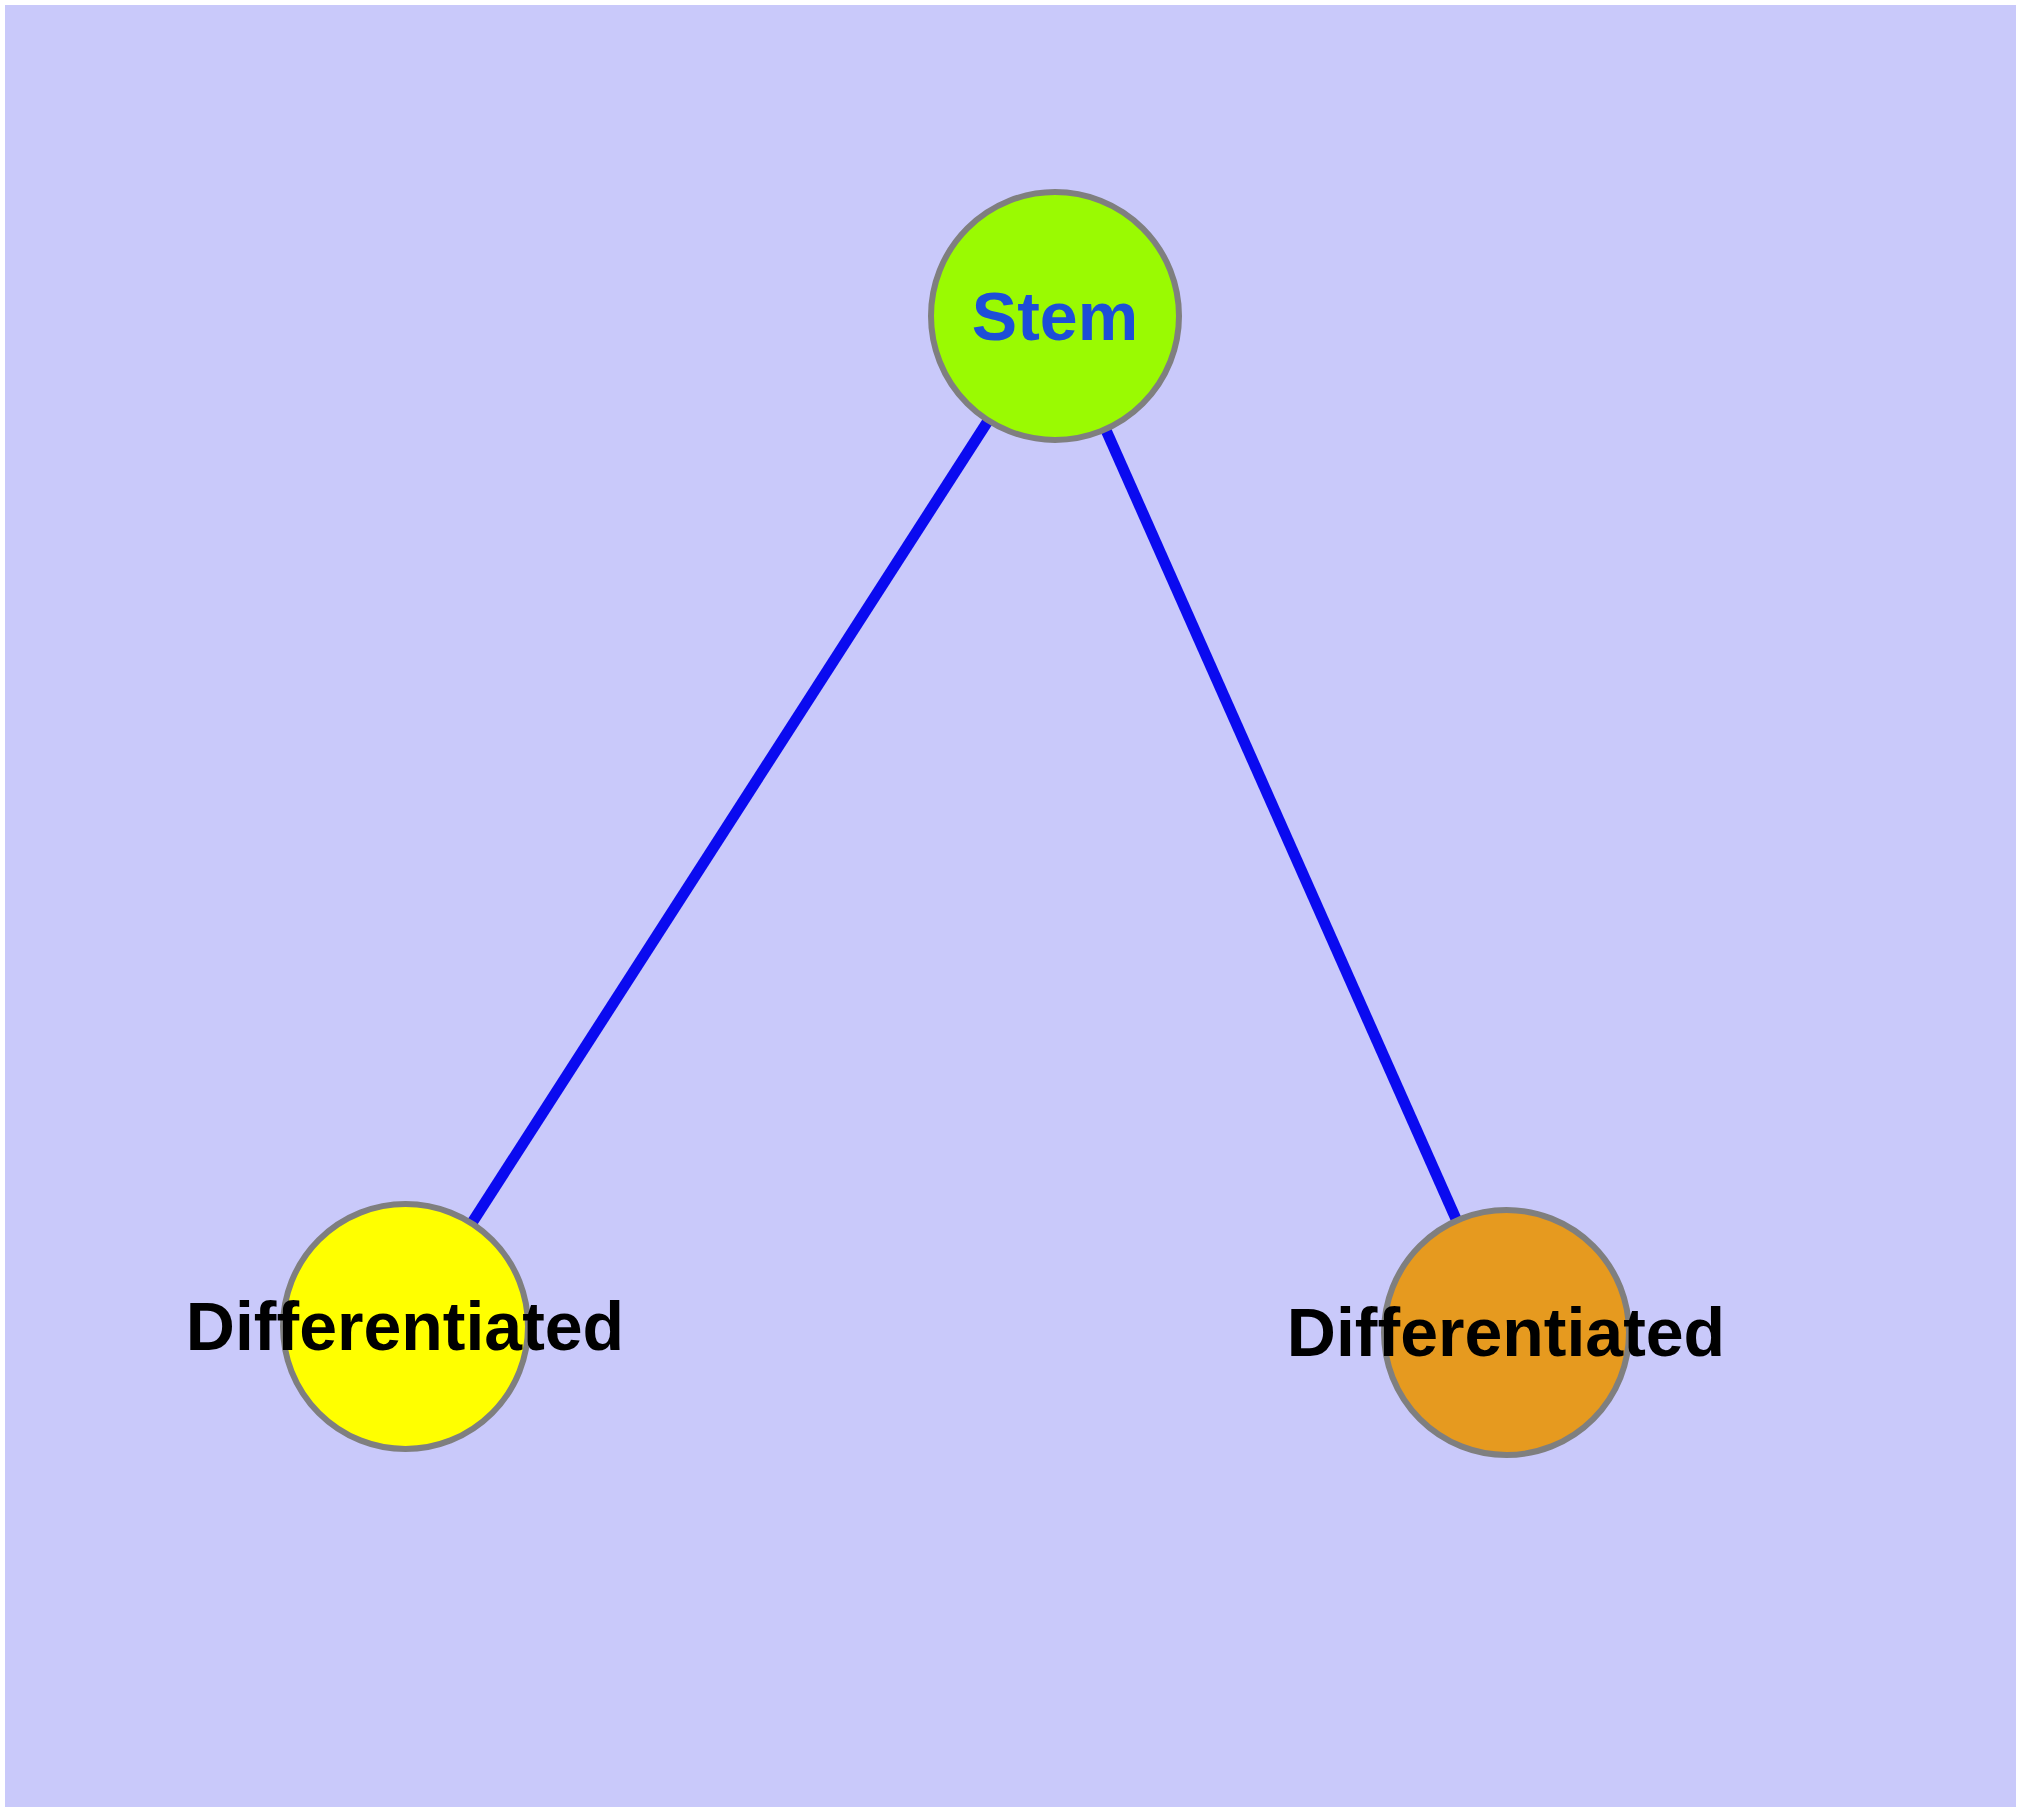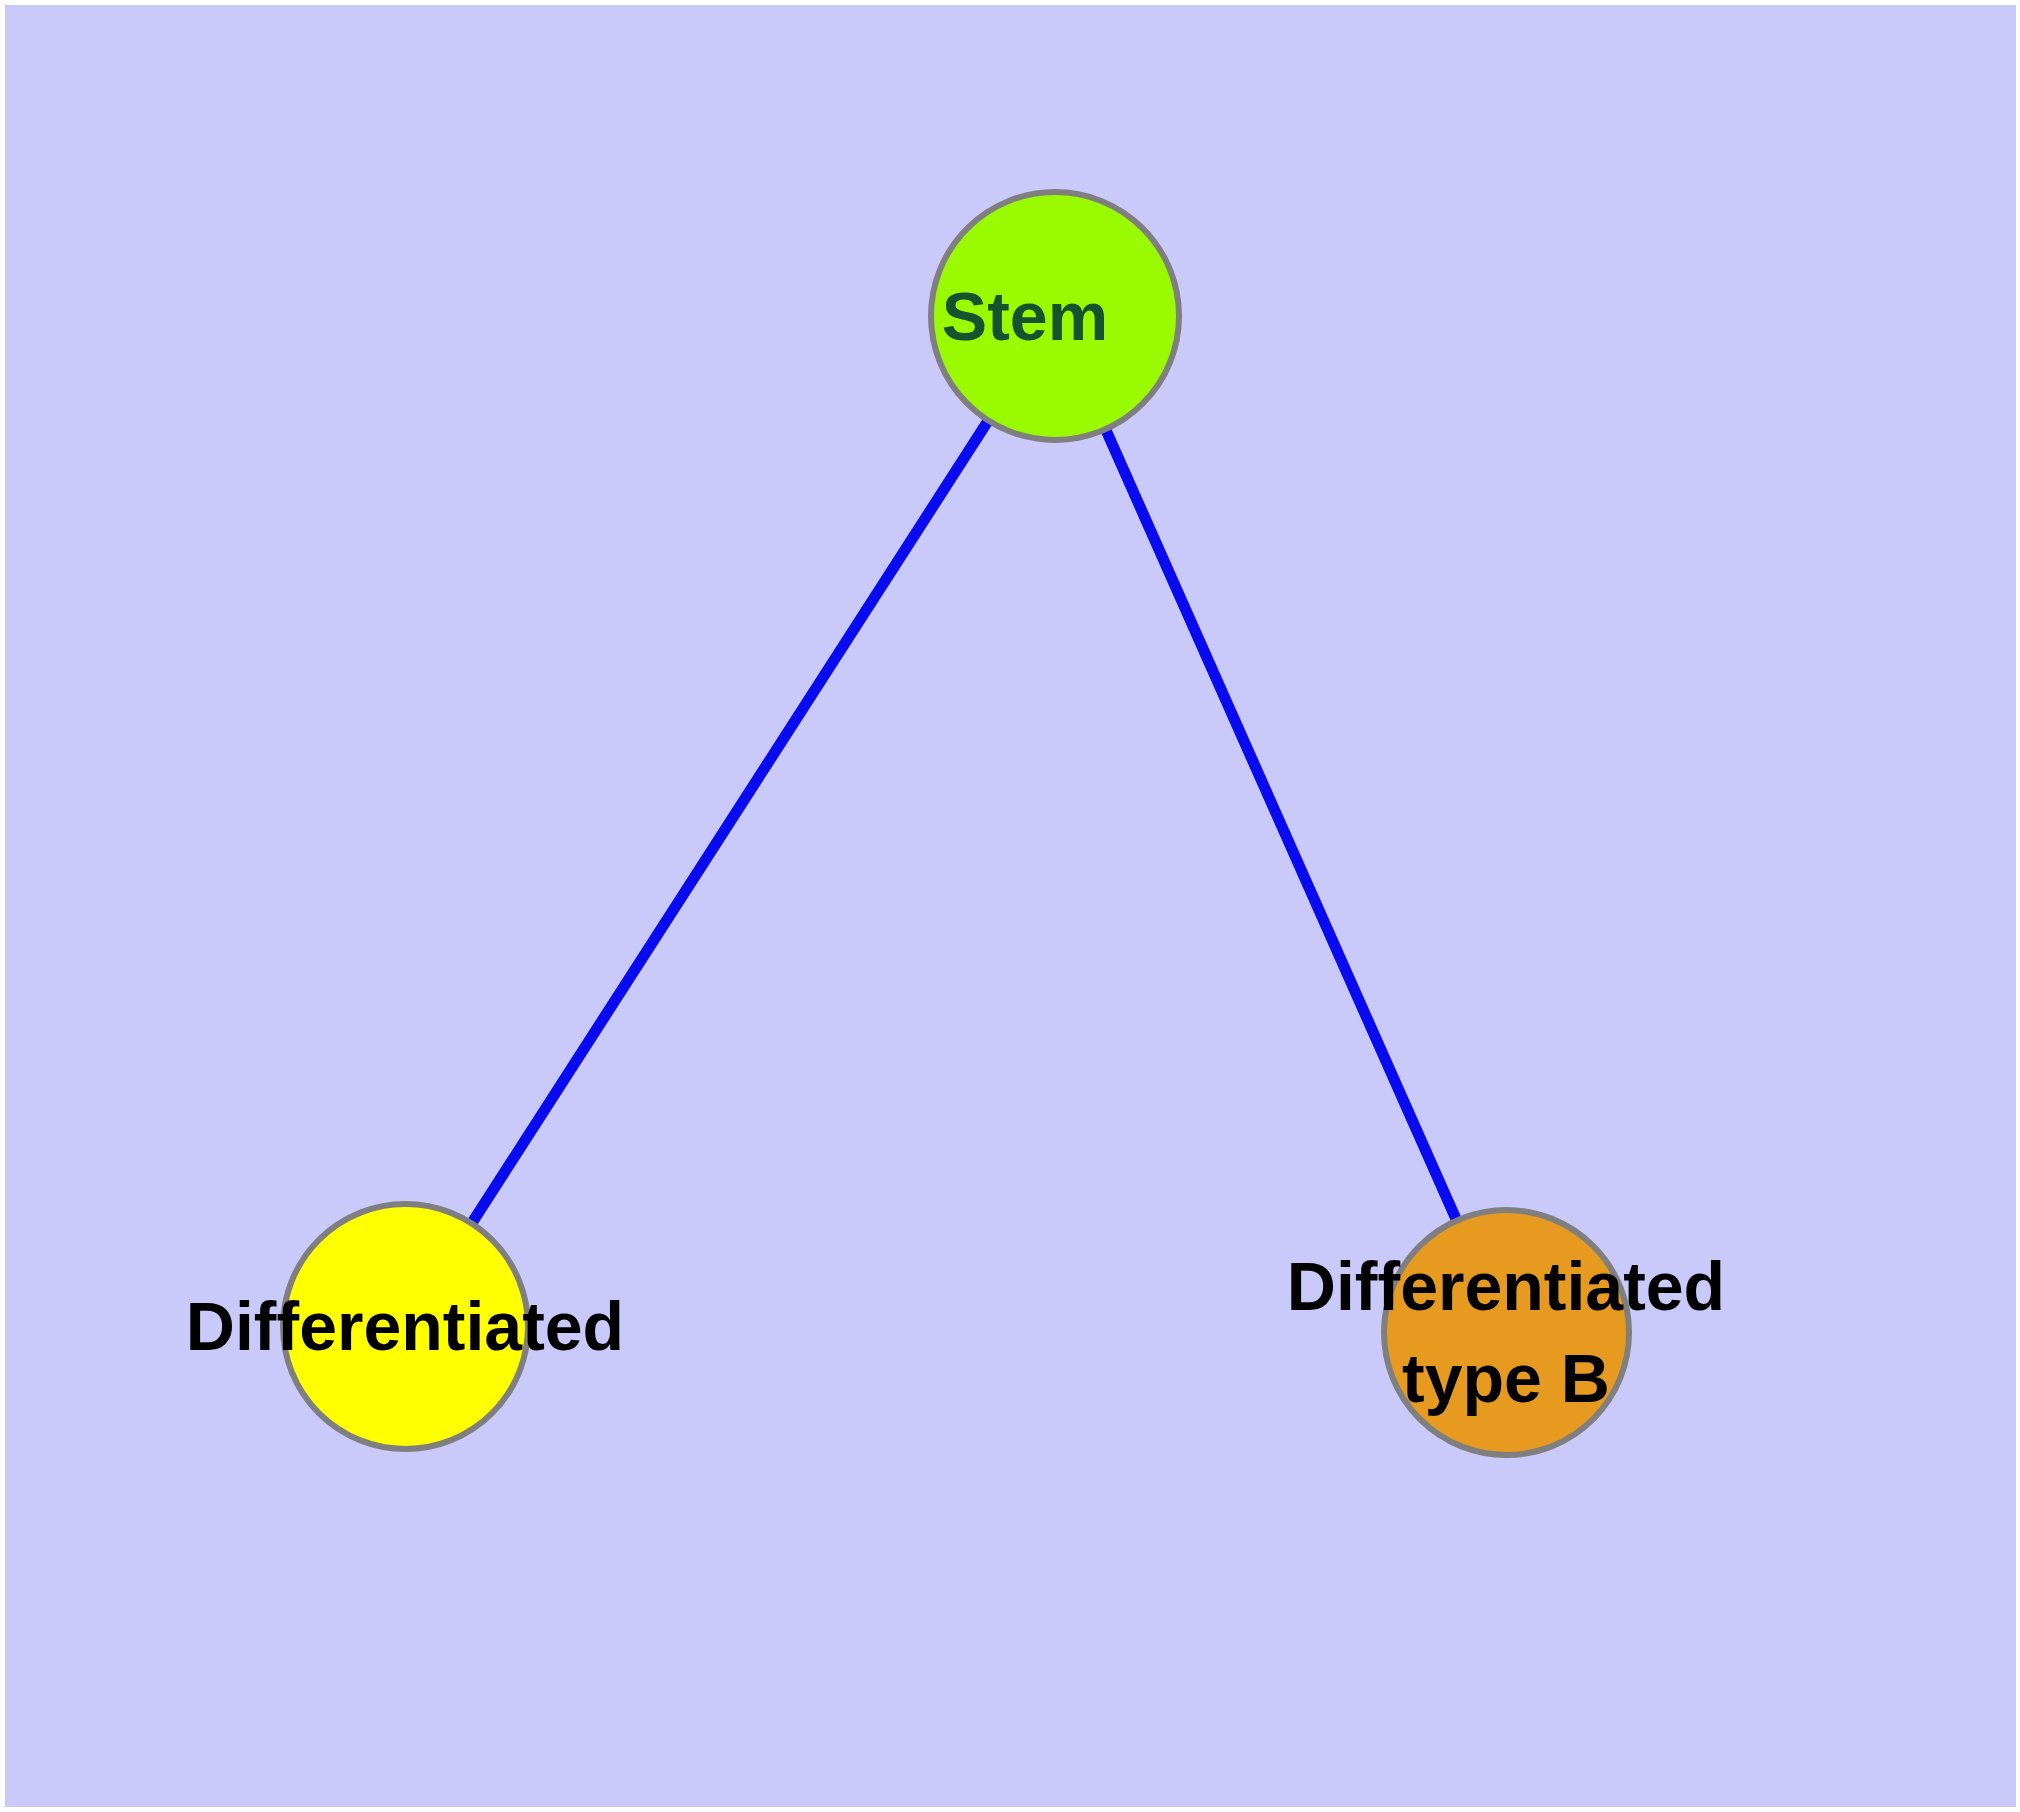--- a/index.html
+++ b/index.html
@@ -49,27 +49,26 @@
 
   <svg class="edges-layer" viewBox="0 0 2384 2138" width="2021" height="1812">
     <line x1="1245" y1="373" x2="478" y2="1565" stroke="#0a0af0" stroke-width="13"></line>
     <line x1="1245" y1="373" x2="1777" y2="1572" stroke="#0a0af0" stroke-width="13"></line>
   </svg>
 
   <div class="node" style="left: 928px; top: 189px; width: 254px; height: 254px; background: rgb(154, 250, 2); border-color: rgb(127, 127, 127);"></div>
   <div class="node" style="left: 280px; top: 1201px; width: 251px; height: 251px; background: rgb(255, 255, 0); border-color: rgb(127, 127, 127);"></div>
   <div class="node" style="left: 1381px; top: 1207px; width: 251px; height: 251px; background: rgb(230, 154, 31); border-color: rgb(127, 127, 127);"></div>
 
-  <div class="node-label" style="left: 1025px; top: 316px; color: #14532d;">
+  <div class="node-label" style="left: 1055px; top: 316px; color: #1d4ed8;">
     <div>Stem</div>
   </div>
 
   <div class="node-label" style="left: 405px; top: 1326px; color: rgb(0, 0, 0);">
     <div>Differentiated</div>
   </div>
 
   <div class="node-label" style="left: 1506px; top: 1332px; color: rgb(0, 0, 0);">
     <div>Differentiated</div>
-    <div>type B</div>
   </div>
 
 </div>
 
 
 </body></html>

